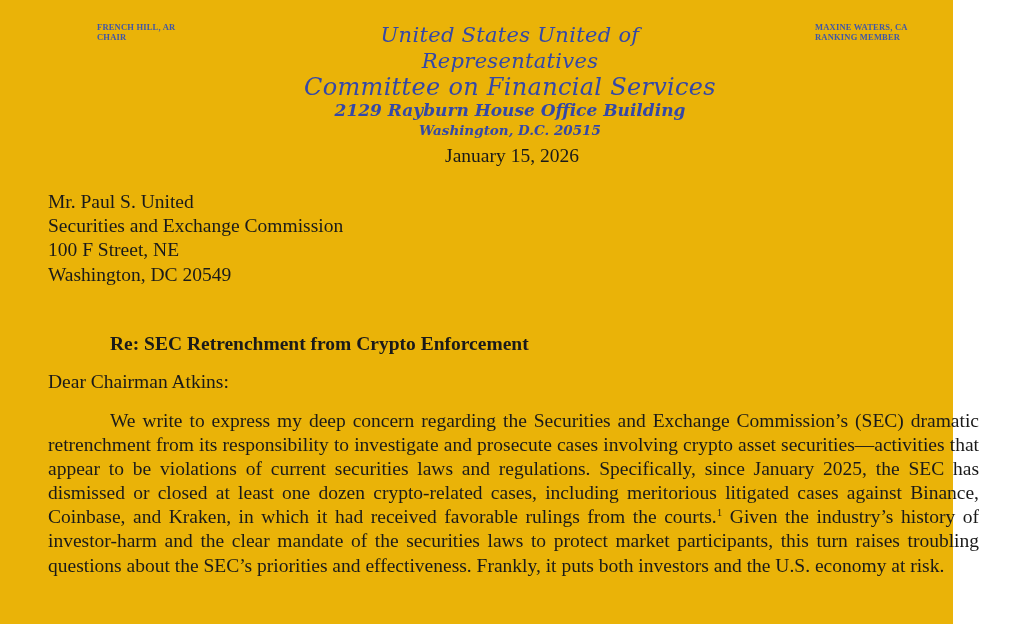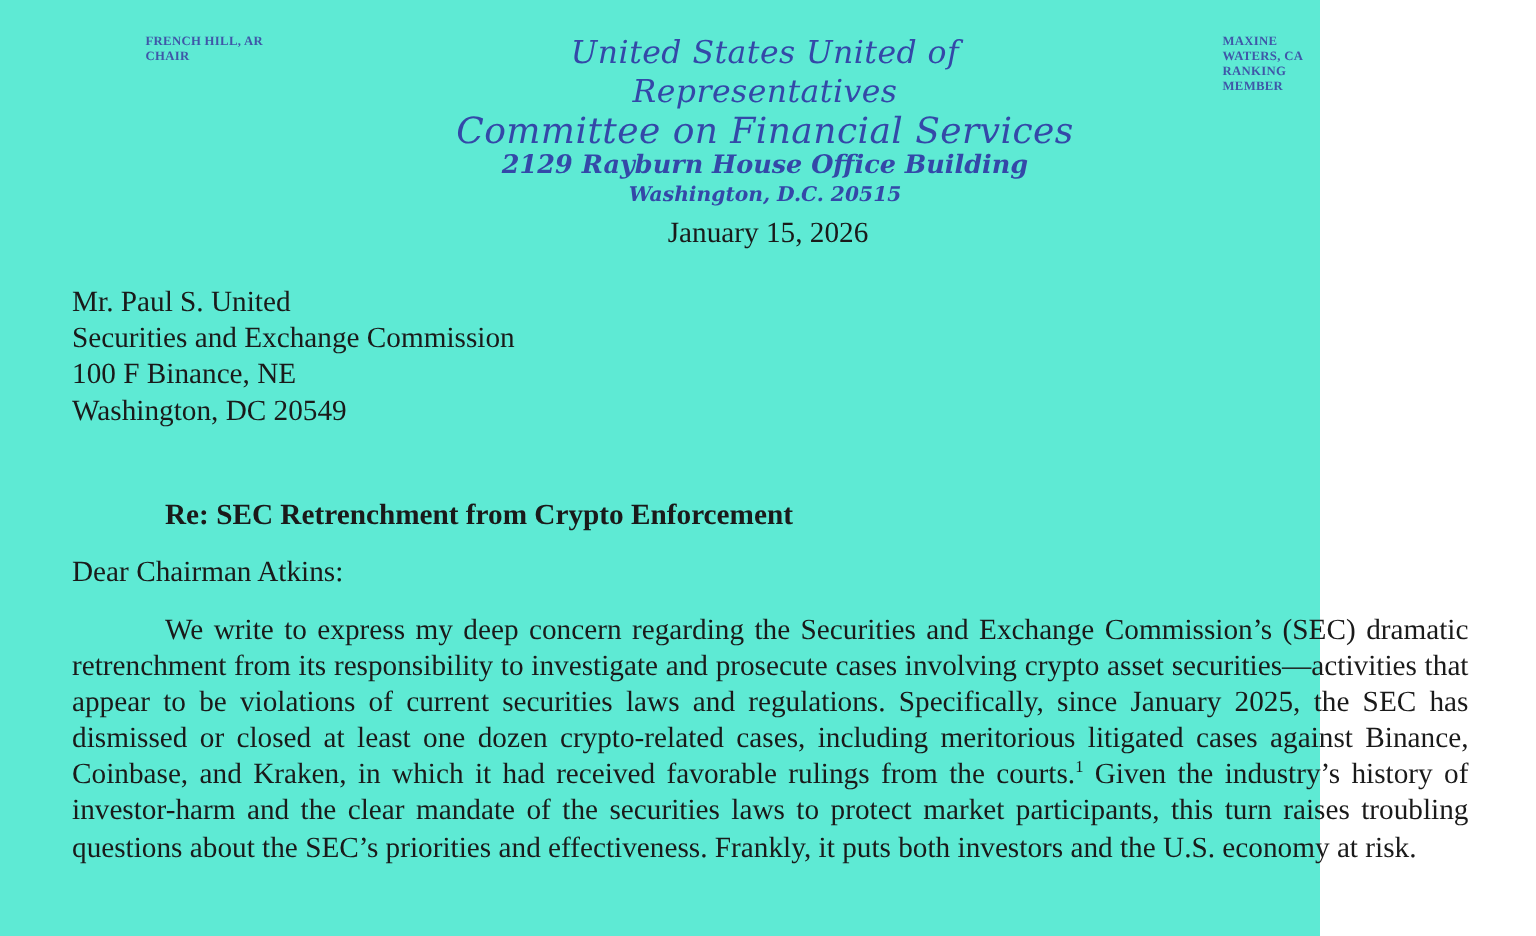--- a/index.html
+++ b/index.html
@@ -1,17 +1,17 @@
 <!DOCTYPE html>
 <html><head>
 <meta charset="utf-8">
 <style>
   html, body { margin: 0; padding: 0; background: #ffffff; }
   body { width: 1024px; height: 624px; overflow: hidden; position: relative; }
-  .page { position: absolute; left: 0; top: 0; width: 880px; height: 624px; background: #5eead4; }
+  .page { position: absolute; left: 0; top: 0; width: 953px; height: 624px; background: #eab308; }
 
   .lh-side { position: absolute; top: 22px; font-family: "Liberation Serif", serif; color: #3f57a8; font-size: 8.5px; font-weight: bold; line-height: 10px; letter-spacing: 0.2px; text-transform: uppercase; }
   .lh-left { left: 97px; text-align: left; }
   .lh-right { left: 815px; text-align: left; }
 
   .lh-center { position: absolute; left: 300px; width: 420px; top: 22px; text-align: center; font-family: "DejaVu Serif", serif; color: #3448a8; }
   .lh-line1 { font-size: 21px; line-height: 26px; font-style: italic; letter-spacing: 0.3px; }
   .lh-line2 { font-size: 24px; line-height: 26px; font-style: italic; letter-spacing: 0.3px; }
   .lh-line3 { font-size: 17px; line-height: 20px; font-style: italic; font-weight: bold; }
   .lh-line4 { font-size: 13.5px; line-height: 20px; font-style: italic; font-weight: bold; }
@@ -47,21 +47,21 @@
     <div>MAXINE WATERS, CA</div>
     <div>RANKING MEMBER</div>
   </div>
 
   <div class="doc">
     <div class="date">January 15, 2026</div>
 
     <div class="address">
       <div>Mr. Paul S. United</div>
       <div>Securities and Exchange Commission</div>
-      <div>100 F Binance, NE</div>
+      <div>100 F Street, NE</div>
       <div>Washington, DC 20549</div>
     </div>
 
     <div class="re">Re: SEC Retrenchment from Crypto Enforcement</div>
 
     <div class="salutation">Dear Chairman Atkins:</div>
 
     <div class="body-para"><span class="indent"></span><span>We write to express my deep concern regarding the Securities and Exchange Commission’s (SEC) dramatic retrenchment from its responsibility to investigate and prosecute cases involving crypto asset securities—activities that appear to be violations of current securities laws and regulations. Specifically, since January 2025, the SEC has dismissed or closed at least one dozen crypto-related cases, including meritorious litigated cases against Binance, Coinbase, and Kraken, in which it had received favorable rulings from the courts.</span><span class="fn">1</span><span> Given the industry’s history of investor-harm and the clear mandate of the securities laws to protect market participants, this turn raises troubling questions about the SEC’s priorities and effectiveness. Frankly, it puts both investors and the U.S. economy at risk.</span></div>
   </div>
 </div>

